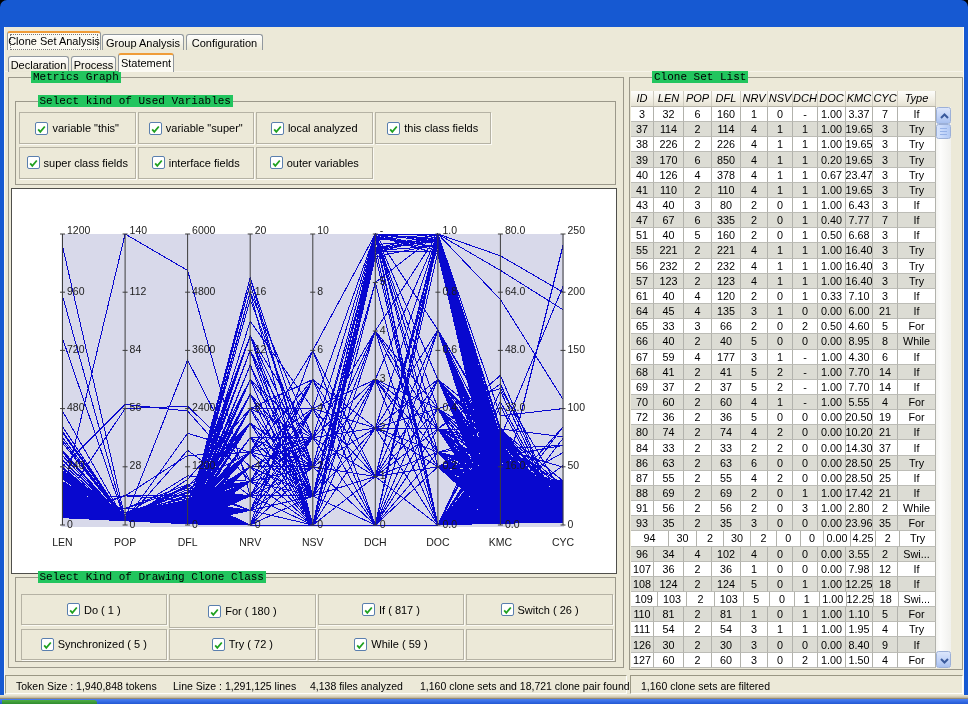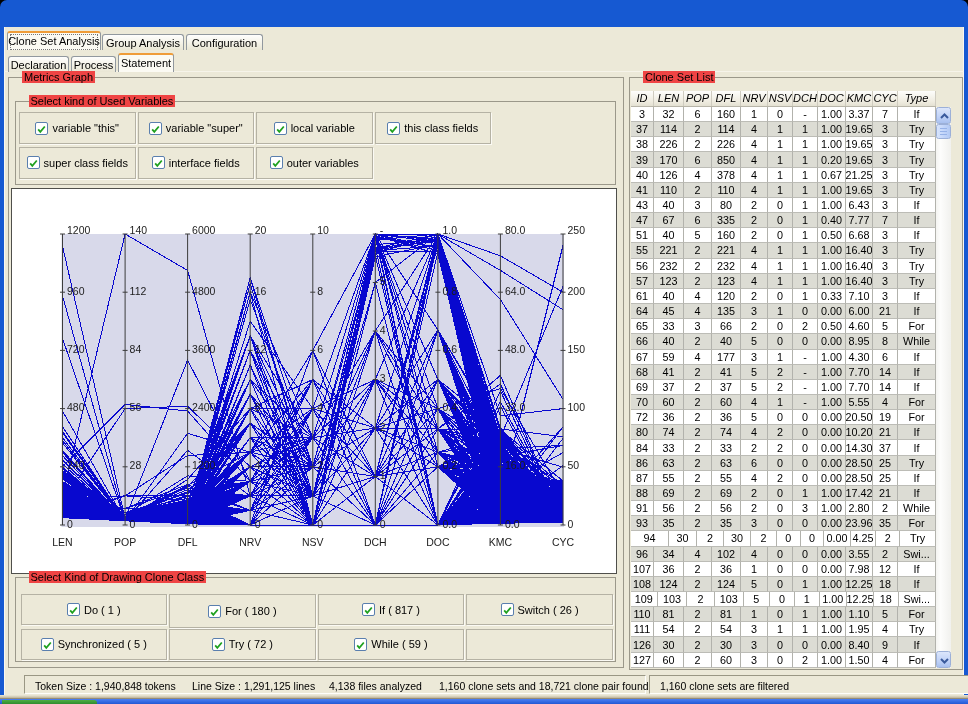--- a/index.html
+++ b/index.html
@@ -25,21 +25,21 @@
   background:linear-gradient(180deg,#fefefd 0%,#f4f2e7 55%,#e9e6d4 100%); text-align:center; }
 .tab.sel { background:#fbfaf3; border-top:2px solid #ef9c38; z-index:3; }
 .tabtxt { position:relative; top:2px; }
 #tabrow1 .tab { top:34px; height:16px; }
 #tabrow1 .tab.sel { top:31px; height:19px; }
 #tabrow2 .tab { top:56px; height:16px; }
 #tabrow2 .tab.sel { top:53px; height:19px; }
 .focusdot { position:absolute; left:2px; right:2px; top:1px; bottom:0px; border:1px dotted #777; }
 
 .group { position:absolute; border:1px solid #9b988a; }
-.grouplbl { position:absolute; top:-7px; left:13px; background:#ef4444; padding:0 2px; }
+.grouplbl { position:absolute; top:-7px; left:22px; background:#22c55e; padding:0 2px;font-family:Liberation Mono, monospace; }
 
 .cell { position:absolute; border:1px solid #b5b2a4; box-shadow:1px 1px 0 #fbfaf4; display:flex; align-items:center; justify-content:center; }
 .cbw { display:flex; align-items:center; }
 .cb { width:13px; height:13px; background:#fff; border:1px solid #5a7fae; border-radius:2px; margin-right:4px; display:inline-flex; }
 .cbl { white-space:nowrap; }
 
 #plotpanel { position:absolute; left:11px; top:188px; width:606px; height:386px; background:#fff; border:1px solid #4f4f4b; }
 #plot { position:absolute; left:-1px; top:-1px; }
 .tk { font-family:"Liberation Sans",sans-serif; font-size:10.5px; fill:#1c1c1c; }
 .nm { font-family:"Liberation Sans",sans-serif; font-size:10.5px; fill:#1c1c1c; }
@@ -55,21 +55,21 @@
   display:flex; align-items:center; justify-content:center; white-space:nowrap; }
 
 #sbar { position:absolute; left:936px; top:107px; width:15px; height:561px; background:linear-gradient(90deg,#f4f4f1,#fdfdfc 30%,#f1f1ee); }
 .sbtn { position:absolute; left:0; width:15px; height:17px; border:1px solid #9cb0d8; border-radius:2.5px;
   background:linear-gradient(180deg,#dce6fb,#c0d2f7 60%,#a8c0ef); color:#3a5a9c; }
 .sbtn svg { position:absolute; left:2px; top:3px; }
 #sthumb { position:absolute; left:0; top:17px; width:15px; height:15px; border:1px solid #9cb0d8; border-radius:2.5px;
   background:linear-gradient(90deg,#d7e4fc,#c4d6fa 50%,#b2c9f4); }
 #sthumb::after { content:""; position:absolute; left:3px; top:3px; width:7px; height:1px; background:#96b2e8; box-shadow:0 3px 0 #96b2e8, 0 6px 0 #96b2e8; }
 
-.spanel { position:absolute; top:675px; height:19px; background:#ece9d8; border:1px solid; border-color:#9a9784 #fefefb #fefefb #9a9784;margin-left:19px; }
+.spanel { position:absolute; top:675px; height:19px; background:#ece9d8; border:1px solid; border-color:#9a9784 #fefefb #fefefb #9a9784; }
 .stext { position:absolute; top:3.5px; white-space:nowrap; font-size:10.5px; }
 </style></head>
 <body>
 <div id="win">
   <div id="content"></div>
   <div id="botborder"></div>
 </div>
 <div id="taskbar"></div>
 <div id="startbtn"></div>
 
@@ -112,21 +112,21 @@
       <span class="cbl">variable "super"</span>
     </span>
   </div>
 <div class="cell" style="left:256px;top:112px;width:116.5px;height:32px">
     <span class="cbw">
       <span class="cb">
         <svg width="13" height="13" viewBox="0 0 13 13">
           <path d="M2.6 6.3 L5.1 9.2 L10.4 2.9" stroke="#1fa11f" stroke-width="2.1" fill="none"></path>
         </svg>
       </span>
-      <span class="cbl">local variable</span>
+      <span class="cbl">local analyzed</span>
     </span>
   </div>
 <div class="cell" style="left:374.5px;top:112px;width:116.5px;height:32px">
     <span class="cbw">
       <span class="cb">
         <svg width="13" height="13" viewBox="0 0 13 13">
           <path d="M2.6 6.3 L5.1 9.2 L10.4 2.9" stroke="#1fa11f" stroke-width="2.1" fill="none"></path>
         </svg>
       </span>
       <span class="cbl">this class fields</span>
@@ -1244,21 +1244,21 @@
       </div>
 <div class="tr even">
         <div class="tc" style="width:23px">40</div>
         <div class="tc" style="width:30px">126</div>
         <div class="tc" style="width:28px">4</div>
         <div class="tc" style="width:29px">378</div>
         <div class="tc" style="width:27px">4</div>
         <div class="tc" style="width:25px">1</div>
         <div class="tc" style="width:25px">1</div>
         <div class="tc" style="width:28px">0.67</div>
-        <div class="tc" style="width:27px">21.25</div>
+        <div class="tc" style="width:27px">23.47</div>
         <div class="tc" style="width:25px">3</div>
         <div class="tc" style="width:38px">Try</div>
       </div>
 <div class="tr odd">
         <div class="tc" style="width:23px">41</div>
         <div class="tc" style="width:30px">110</div>
         <div class="tc" style="width:28px">2</div>
         <div class="tc" style="width:29px">110</div>
         <div class="tc" style="width:27px">4</div>
         <div class="tc" style="width:25px">1</div>

